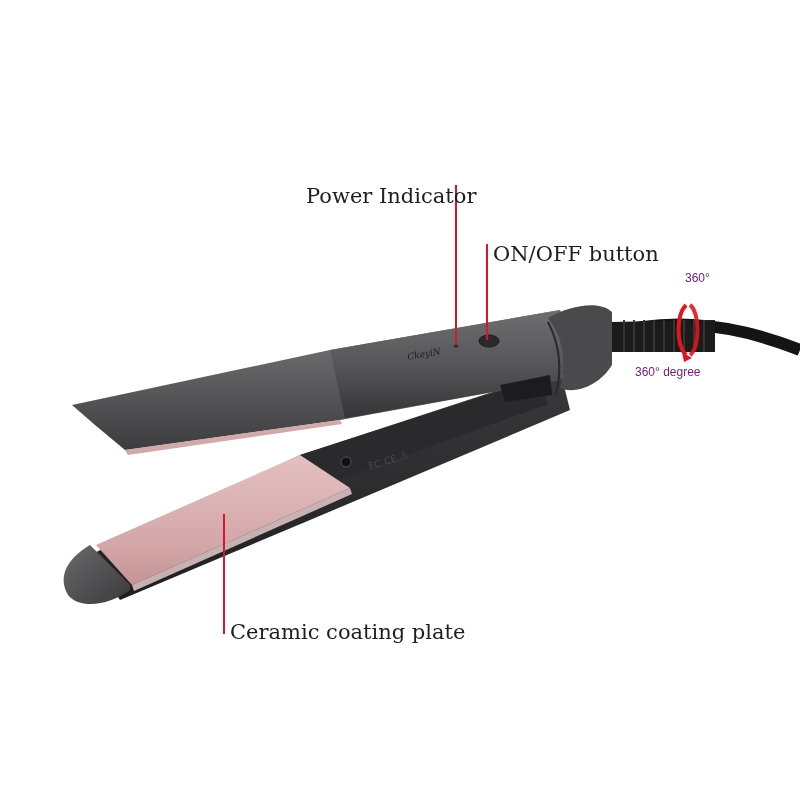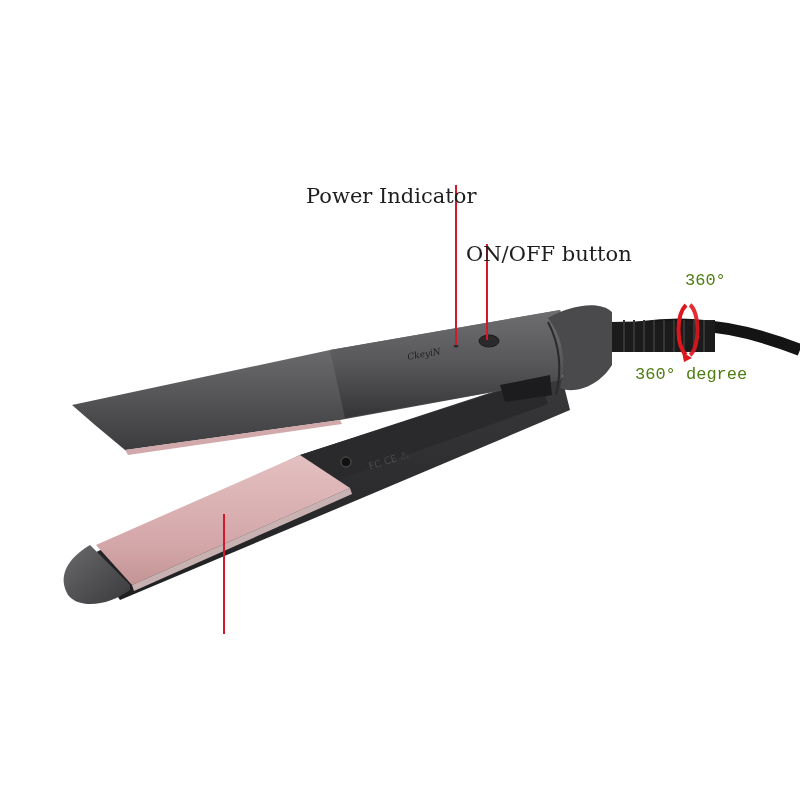--- a/index.html
+++ b/index.html
@@ -1,19 +1,19 @@
 <!DOCTYPE html>
 <html><head>
 <meta charset="utf-8">
 <style>
   html, body { margin: 0; padding: 0; background: #ffffff; }
   body { width: 800px; height: 800px; position: relative; overflow: hidden; font-family: "DejaVu Serif", "Liberation Serif", serif; }
   .stage { position: absolute; left: 0; top: 0; width: 800px; height: 800px; }
   .label { position: absolute; color: #1e1e1e; font-size: 21px; white-space: nowrap; line-height: 1; }
-  .label.sans { font-family: Liberation Mono, monospace; font-weight: 300; color: #4d7c0f; font-size: 17px; }
+  .label.sans { font-family: Liberation Sans, sans-serif; font-weight: 300; color: #701a75; font-size: 12px; }
   .leader { position: absolute; width: 1.5px; background: #d2182a; }
   svg { position: absolute; left: 0; top: 0; }
 </style>
 </head>
 <body>
 
 <div class="stage">
 
   <svg width="800" height="800" viewBox="0 0 800 800">
     <defs>
@@ -88,16 +88,17 @@
     <path d="M 686 305 C 676 315, 676 345, 686 355" stroke="#e0161f" stroke-width="4" fill="none"></path>
     <path d="M 690 305 C 700 312, 700 348, 690 355" stroke="#e0161f" stroke-width="4" fill="none" opacity="0.9"></path>
     <polygon points="682,352 692,358 684,362" fill="#e0161f"></polygon>
   </svg>
 
   <div class="leader" style="left:455px; top:185px; height:160px;"></div>
   <div class="leader" style="left:486px; top:244px; height:96px;"></div>
   <div class="leader" style="left:223px; top:514px; height:120px;"></div>
 
   <div class="label" style="left:306px; top:186px;">Power Indicator</div>
-  <div class="label" style="left:466px; top:244px;">ON/OFF button</div>
+  <div class="label" style="left:493px; top:244px;">ON/OFF button</div>
   <div class="label sans" style="left:685px; top:272px;">360°</div>
   <div class="label sans" style="left:635px; top:366px;text-align:center;">360° degree</div>
+  <div class="label" style="left:230px; top:622px;">Ceramic coating plate</div>
 </div>
 
 </body></html>

